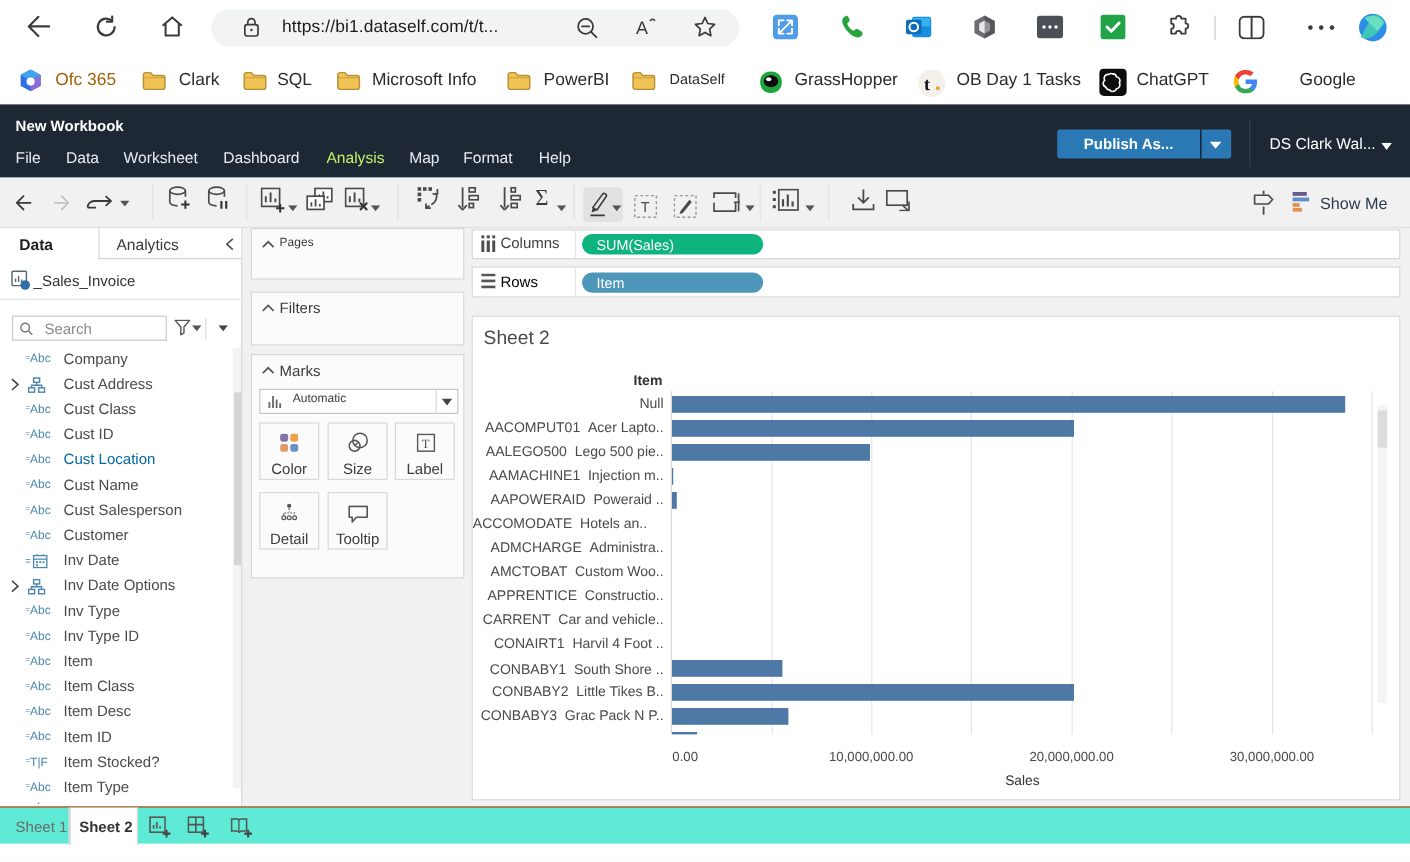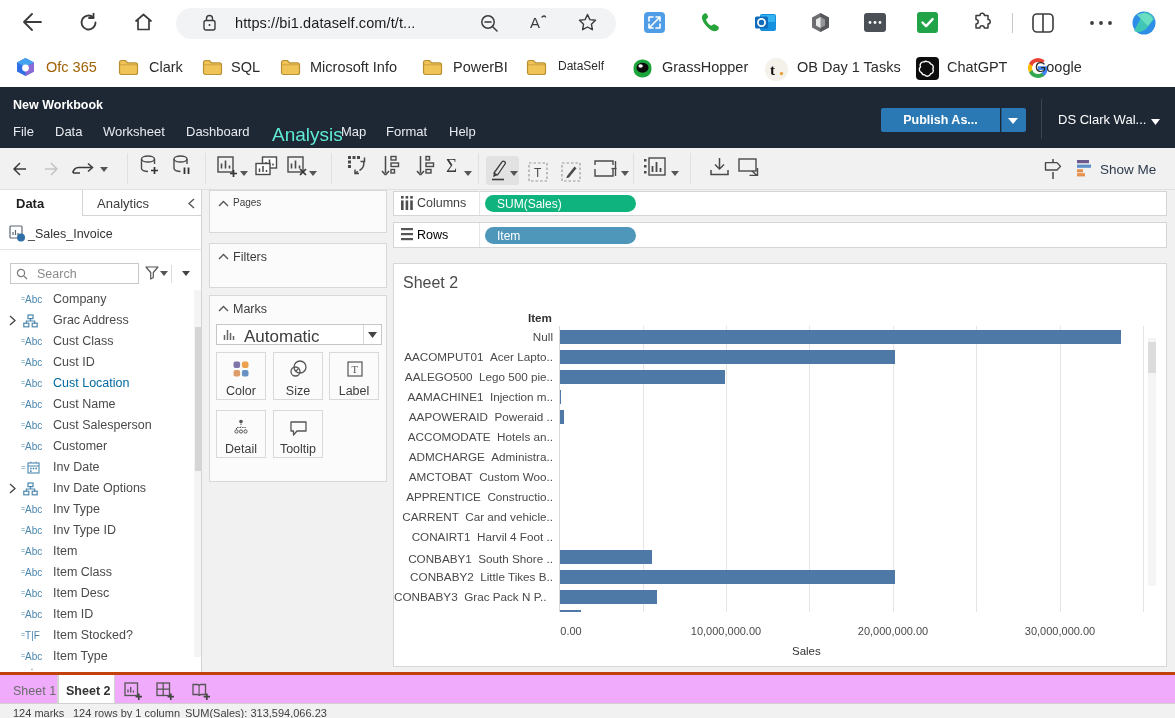--- a/index.html
+++ b/index.html
@@ -137,29 +137,29 @@
           <path d="M11.5 5.5 a3.4 3.4 0 0 1 3.3 2.4 3.4 3.4 0 0 1 2.4 5.1 3.4 3.4 0 0 1 -2.4 5.1 3.4 3.4 0 0 1 -5.9 1 3.4 3.4 0 0 1 -3.3-2.4 3.4 3.4 0 0 1 -1-5.8 3.4 3.4 0 0 1 3.5-5 3.4 3.4 0 0 1 3.4-.4 z" transform="translate(0,-0.8) scale(0.98)"></path>
         </g>
       </svg>
 <div class="txt" style="left:947px;top:13px;font-size:14.5px;color:#2b2b2b">ChatGPT</div>
 <svg class="abs" style="left:1028px;top:12px" width="20" height="20" viewBox="0 0 20 20">
         <path d="M19.6 10.2 c0-.7-.1-1.4-.2-2H10 v3.9 h5.4 a4.6 4.6 0 0 1 -2 3 v2.5 h3.2 c1.9-1.7 3-4.3 3-7.4z" fill="#4285f4"></path>
         <path d="M10 20 c2.7 0 5-.9 6.6-2.4 l-3.2-2.5 c-.9.6-2 1-3.4 1 a5.9 5.9 0 0 1 -5.6-4.1 H1.1 v2.6 A10 10 0 0 0 10 20z" fill="#34a853"></path>
         <path d="M4.4 11.9 a6 6 0 0 1 0-3.8 V5.5 H1.1 a10 10 0 0 0 0 9z" fill="#fbbc04"></path>
         <path d="M10 4 c1.5 0 2.8.5 3.9 1.5 L16.7 2.7 A10 10 0 0 0 1.1 5.5 l3.3 2.6 A5.9 5.9 0 0 1 10 4z" fill="#ea4335"></path>
       </svg>
-<div class="txt" style="left:1035px;top:13px;font-size:14.5px;color:#2b2b2b">Google</div>
+<div class="txt" style="left:1083px;top:13px;font-size:14.5px;color:#2b2b2b">Google</div>
 </div>
 <div class="abs" style="left:0;top:87px;width:1175px;height:61px;background:#1e2734">
 <div class="txt" style="left:13px;top:11px;font-size:12.5px;font-weight:bold;color:#fff">New Workbook</div>
 <div class="txt" style="left:13px;top:37px;font-size:13px;color:#e8ebf0">File</div>
 <div class="txt" style="left:55px;top:37px;font-size:13px;color:#e8ebf0">Data</div>
 <div class="txt" style="left:103px;top:37px;font-size:13px;color:#e8ebf0">Worksheet</div>
 <div class="txt" style="left:186px;top:37px;font-size:13px;color:#e8ebf0">Dashboard</div>
-<div class="txt" style="left:272px;top:37px;font-size:19px;color:#5eead4">Analysis</div>
+<div class="txt" style="left:272px;top:37px;font-size:13px;color:#bef264">Analysis</div>
 <div class="txt" style="left:341px;top:37px;font-size:13px;color:#e8ebf0">Map</div>
 <div class="txt" style="left:386px;top:37px;font-size:13px;color:#e8ebf0">Format</div>
 <div class="txt" style="left:449px;top:37px;font-size:13px;color:#e8ebf0">Help</div>
 <div class="abs" style="left:881px;top:21px;width:119px;height:24px;background:#2a79b4;border-radius:2px 0 0 2px;text-align:center;line-height:24px;font-size:12.5px;font-weight:bold;color:#fff">Publish As...</div>
 <div class="abs" style="left:1000.5px;top:21px;width:25px;height:24px;background:#2a79b4;border-radius:0 2px 2px 0;border-left:1px solid #1b5a8b"></div>
 <svg class="abs" style="left:1008px;top:31px" width="10" height="6" viewBox="0 0 10 6">
         <path d="M0 0 h10 l-5 6 z" fill="#fff"></path>
       </svg>
 <div class="abs" style="left:1041px;top:12px;width:1px;height:40px;background:#3a4450"></div>
 <div class="txt" style="left:1058px;top:25px;font-size:13px;color:#fff">DS Clark Wal...</div>
@@ -348,21 +348,21 @@
           <path d="M1 1 L6 5.5 L1 10" stroke="#444" stroke-width="1.3" fill="none"></path>
         </svg>
 <svg class="abs" style="left:23px;top:123.5px" width="15" height="14" viewBox="0 0 15 14">
           <g stroke="#4b87ad" stroke-width="1.2" fill="none">
             <rect x="5" y="1" width="5" height="3.6"></rect>
             <rect x="0.8" y="9.2" width="5" height="3.6"></rect>
             <rect x="9.2" y="9.2" width="5" height="3.6"></rect>
             <path d="M7.5 4.6 v2.4 M3.3 9.2 v-2.2 h8.4 v2.2"></path>
           </g>
         </svg>
-<div class="txt" style="left:53px;top:123.0px;font-size:12.5px;color:#4a4a4a">Grac Address</div>
+<div class="txt" style="left:53px;top:123.0px;font-size:12.5px;color:#4a4a4a">Cust Address</div>
 <div class="txt" style="left:21px;top:145.5px;font-size:10px;color:#4b87ad"><span style="font-size:7px;vertical-align:2px">=</span>Abc</div>
 <div class="txt" style="left:53px;top:144.0px;font-size:12.5px;color:#4a4a4a">Cust Class</div>
 <div class="txt" style="left:21px;top:166.5px;font-size:10px;color:#4b87ad"><span style="font-size:7px;vertical-align:2px">=</span>Abc</div>
 <div class="txt" style="left:53px;top:165.0px;font-size:12.5px;color:#4a4a4a">Cust ID</div>
 <div class="txt" style="left:21px;top:187.5px;font-size:10px;color:#4b87ad"><span style="font-size:7px;vertical-align:2px">=</span>Abc</div>
 <div class="txt" style="left:53px;top:186.0px;font-size:12.5px;color:#0369a1">Cust Location</div>
 <div class="txt" style="left:21px;top:208.5px;font-size:10px;color:#4b87ad"><span style="font-size:7px;vertical-align:2px">=</span>Abc</div>
 <div class="txt" style="left:53px;top:207.0px;font-size:12.5px;color:#4a4a4a">Cust Name</div>
 <div class="txt" style="left:21px;top:229.5px;font-size:10px;color:#4b87ad"><span style="font-size:7px;vertical-align:2px">=</span>Abc</div>
 <div class="txt" style="left:53px;top:228.0px;font-size:12.5px;color:#4a4a4a">Cust Salesperson</div>
@@ -429,21 +429,21 @@
       <div class="txt" style="left:233px;top:60px;font-size:12.5px;color:#3c3c3c">Filters</div>
 <div class="abs" style="left:209px;top:105px;width:178px;height:187px;background:#fbfbfb;border:1px solid #d8d8d8"></div>
       <svg class="abs" style="left:218px;top:115px" width="11" height="7" viewBox="0 0 11 7">
         <path d="M1 6 L5.5 1.5 L10 6" stroke="#555" stroke-width="1.4" fill="none"></path>
       </svg>
       <div class="txt" style="left:233px;top:112px;font-size:12.5px;color:#3c3c3c">Marks</div>
 <div class="abs" style="left:216px;top:134px;width:166px;height:21px;border:1px solid #c6c6c6;background:#fff"></div>
 <svg class="abs" style="left:223px;top:139px" width="14" height="12" viewBox="0 0 14 12">
         <path d="M1.5 11 v-5 M4.5 11 V1 M7.5 11 V4 M10.5 11 V7" stroke="#666" stroke-width="1.5"></path>
       </svg>
-<div class="txt" style="left:244px;top:137px;font-size:17px;color:#3c3c3c">Automatic</div>
+<div class="txt" style="left:244px;top:137px;font-size:10px;color:#3c3c3c">Automatic</div>
 <div class="abs" style="left:363px;top:135px;width:1px;height:19px;background:#d8d8d8"></div>
 <svg class="abs" style="left:368px;top:142px" width="9" height="6" viewBox="0 0 9 6">
         <path d="M0 0 h9 l-4.5 6 z" fill="#444"></path>
       </svg>
 <div class="abs" style="left:216px;top:162px;width:50px;height:48px;background:#fbfbfb;border:1px solid #d9d9d9"></div>
       <svg class="abs" style="left:233px;top:171px" width="16" height="16" viewBox="0 0 16 16">
         <rect x="0.5" y="0.5" width="6.6" height="6.6" rx="2" fill="#8074a8"></rect>
         <rect x="8.9" y="0.5" width="6.6" height="6.6" rx="2" fill="#eda14c"></rect>
         <rect x="0.5" y="8.9" width="6.6" height="6.6" rx="2" fill="#dd9d6b"></rect>
         <rect x="8.9" y="8.9" width="6.6" height="6.6" rx="2" fill="#6792c2"></rect>
@@ -517,60 +517,55 @@
 <div class="txt" style="left:0;top:66.0px;width:159px;text-align:right;font-size:11.7px;color:#4a4a4a">Null</div>
 <div class="abs" style="left:165.5px;top:65.5px;width:561.0px;height:14.0px;background:#4e79a7"></div>
 <div class="txt" style="left:0;top:86.0px;width:159px;text-align:right;font-size:11.7px;color:#4a4a4a">AACOMPUT01&nbsp;&nbsp;Acer Lapto..</div>
 <div class="abs" style="left:165.5px;top:85.5px;width:335.0px;height:14.0px;background:#4e79a7"></div>
 <div class="txt" style="left:0;top:106.0px;width:159px;text-align:right;font-size:11.7px;color:#4a4a4a">AALEGO500&nbsp;&nbsp;Lego 500 pie..</div>
 <div class="abs" style="left:165.5px;top:105.5px;width:165.5px;height:14.0px;background:#4e79a7"></div>
 <div class="txt" style="left:0;top:126.0px;width:159px;text-align:right;font-size:11.7px;color:#4a4a4a">AAMACHINE1&nbsp;&nbsp;Injection m..</div>
 <div class="abs" style="left:165.5px;top:125.5px;width:1.5px;height:14.0px;background:#4e79a7"></div>
 <div class="txt" style="left:0;top:146.0px;width:159px;text-align:right;font-size:11.7px;color:#4a4a4a">AAPOWERAID&nbsp;&nbsp;Poweraid ..</div>
 <div class="abs" style="left:165.5px;top:145.5px;width:4.0px;height:14.0px;background:#4e79a7"></div>
-<div class="txt" style="left:0;top:166.0px;width:159px;text-align:right;font-size:11.7px;color:#4a4a4a">ACCOMODATE&nbsp;&nbsp;Hotels an..</div>
+<div class="txt" style="left:0;top:166.0px;width:159px;text-align:left;font-size:11.7px;color:#4a4a4a">ACCOMODATE&nbsp;&nbsp;Hotels an..</div>
 <div class="txt" style="left:0;top:186.0px;width:159px;text-align:right;font-size:11.7px;color:#4a4a4a">ADMCHARGE&nbsp;&nbsp;Administra..</div>
 <div class="txt" style="left:0;top:206.0px;width:159px;text-align:right;font-size:11.7px;color:#4a4a4a">AMCTOBAT&nbsp;&nbsp;Custom Woo..</div>
 <div class="txt" style="left:0;top:226.0px;width:159px;text-align:right;font-size:11.7px;color:#4a4a4a">APPRENTICE&nbsp;&nbsp;Constructio..</div>
 <div class="txt" style="left:0;top:246.0px;width:159px;text-align:right;font-size:11.7px;color:#4a4a4a">CARRENT&nbsp;&nbsp;Car and vehicle..</div>
 <div class="txt" style="left:0;top:266.0px;width:159px;text-align:right;font-size:11.7px;color:#4a4a4a">CONAIRT1&nbsp;&nbsp;Harvil 4 Foot ..</div>
 <div class="txt" style="left:0;top:288px;width:159px;text-align:right;font-size:11.7px;color:#4a4a4a">CONBABY1&nbsp;&nbsp;South Shore ..</div>
 <div class="abs" style="left:165.5px;top:285.5px;width:92.0px;height:14.0px;background:#4e79a7"></div>
 <div class="txt" style="left:0;top:306.0px;width:159px;text-align:right;font-size:11.7px;color:#4a4a4a">CONBABY2&nbsp;&nbsp;Little Tikes B..</div>
 <div class="abs" style="left:165.5px;top:305.5px;width:335.5px;height:14.0px;background:#4e79a7"></div>
-<div class="txt" style="left:0;top:326.0px;width:159px;font-size:11.7px;color:#4a4a4a">CONBABY3&nbsp;&nbsp;Grac Pack N P..</div>
+<div class="txt" style="left:0;top:326.0px;width:159px;text-align:right;font-size:11.7px;color:#4a4a4a">CONBABY3&nbsp;&nbsp;Grac Pack N P..</div>
 <div class="abs" style="left:165.5px;top:325.5px;width:97.0px;height:14.0px;background:#4e79a7"></div>
 <div class="abs" style="left:165.5px;top:345.5px;width:21.5px;height:2.5px;background:#4e79a7"></div>
 <div class="txt" style="left:177.0px;top:361px;width:120px;margin-left:-60px;text-align:center;font-size:11px;color:#4a4a4a">0.00</div>
 <div class="txt" style="left:332.0px;top:361px;width:120px;margin-left:-60px;text-align:center;font-size:11px;color:#4a4a4a">10,000,000.00</div>
 <div class="txt" style="left:499.0px;top:361px;width:120px;margin-left:-60px;text-align:center;font-size:11px;color:#4a4a4a">20,000,000.00</div>
 <div class="txt" style="left:666.0px;top:361px;width:120px;margin-left:-60px;text-align:center;font-size:11px;color:#4a4a4a">30,000,000.00</div>
-<div class="txt" style="left:458px;top:381px;width:120px;margin-left:-60px;text-align:left;font-size:11.5px;color:#333">Sales</div>
+<div class="txt" style="left:458px;top:381px;width:120px;margin-left:-60px;text-align:center;font-size:11.5px;color:#333">Sales</div>
 <div class="abs" style="left:754px;top:74px;width:8px;height:248px;background:#f5f5f5"></div>
 <div class="abs" style="left:754px;top:78px;width:8px;height:31px;background:#dcdcdc"></div>
 </div>
 </div>
-<div class="abs" style="left:0;top:672px;width:1175px;height:31px;background:#f0abfc;border-top:3px solid #c2410c">
+<div class="abs" style="left:0;top:672px;width:1175px;height:31px;background:#5eead4;border-top:1px solid #c2410c">
 <div class="txt" style="left:13px;top:9px;font-size:12.5px;color:#6b6b6b">Sheet 1</div>
 <div class="abs" style="left:57px;top:0;width:1px;height:31px;background:#d4d4d4"></div>
 <div class="abs" style="left:58px;top:0;width:57px;height:31px;background:#fff;border-left:1px solid #d4d4d4;border-right:1px solid #d4d4d4"></div>
 <div class="txt" style="left:66px;top:9px;font-size:12.5px;font-weight:bold;color:#333">Sheet 2</div>
 <svg class="abs" style="left:124px;top:7px" width="19" height="19" viewBox="0 0 19 19">
         <rect x="1" y="1" width="12.5" height="12.5" stroke="#555" stroke-width="1.3" fill="none"></rect>
         <path d="M4 10.5 v-3 M6.7 10.5 v-5.5 M9.4 10.5 v-2" stroke="#555" stroke-width="1.3"></path>
         <path d="M14.8 11.5 v6.4 M11.6 14.7 h6.4" stroke="#444" stroke-width="1.7"></path>
       </svg>
 <svg class="abs" style="left:156px;top:7px" width="19" height="19" viewBox="0 0 19 19">
         <rect x="1" y="1" width="12.5" height="12.5" stroke="#555" stroke-width="1.3" fill="none"></rect>
         <path d="M1 7.2 h12.5 M7.2 1 v12.5" stroke="#555" stroke-width="1.3"></path>
         <path d="M14.8 11.5 v6.4 M11.6 14.7 h6.4" stroke="#444" stroke-width="1.7"></path>
       </svg>
 <svg class="abs" style="left:192px;top:7px" width="19" height="19" viewBox="0 0 19 19">
         <path d="M1 2.5 h4.5 a1.6 1.6 0 0 1 1.6 1.6 a1.6 1.6 0 0 1 1.6-1.6 H13.5 v10 H9 a1.6 1.6 0 0 0 -1.6 1.6 a1.6 1.6 0 0 0 -1.6-1.6 H1 z" stroke="#555" stroke-width="1.3" fill="none"></path>
         <path d="M7.1 4.1 v8" stroke="#555" stroke-width="1.1"></path>
         <path d="M14.8 11.5 v6.4 M11.6 14.7 h6.4" stroke="#444" stroke-width="1.7"></path>
       </svg>
 </div>
-<div class="abs" style="left:0;top:703px;width:1175px;height:15px;background:#f1f1f1;border-top:1px solid #d0d0d0">
-<div class="txt" style="left:13px;top:3px;font-size:11px;color:#3f3f3f">124 marks</div>
-<div class="txt" style="left:73px;top:3px;font-size:11px;color:#3f3f3f">124 rows by 1 column</div>
-<div class="txt" style="left:185px;top:3px;font-size:11px;color:#3f3f3f">SUM(Sales): 313,594,066.23</div>
-</div>
 </div>
 </body></html>

